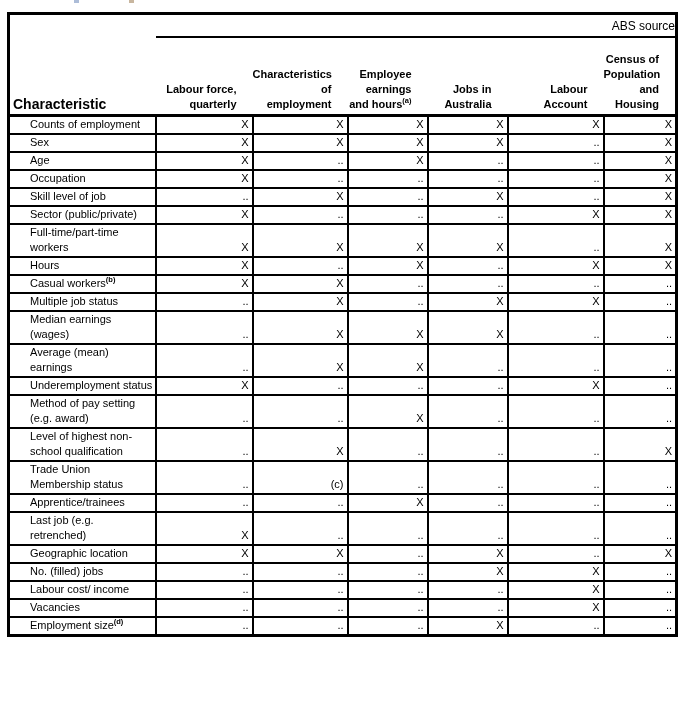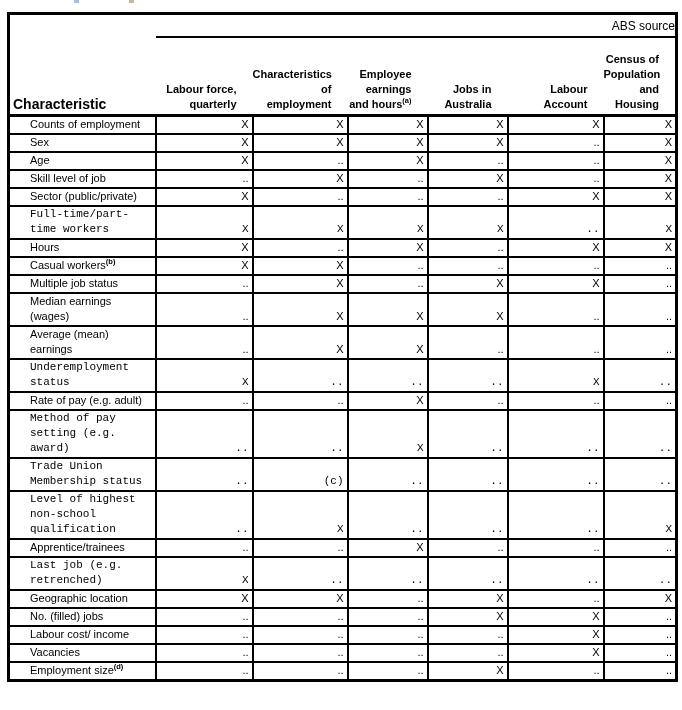--- a/index.html
+++ b/index.html
@@ -58,21 +58,21 @@
     padding: 0 0 2px 3px;
   }
   tbody td {
     border: 2px solid #000;
     vertical-align: bottom;
     font-size: 11px;
     line-height: 15px;
     overflow: hidden;
   }
   tr.normal { height: 17px; }
-  tr.tall   { height: 18px; font-family: Liberation Mono, monospace; }
+  tr.tall   { height: 18px; }
   td.label-cell { text-align: left;  padding: 0 2px 1px 20px; }
   td.mark-cell  { text-align: right; padding: 0 3px 1px 0; }
   sup {
     font-size: 7.5px;
     line-height: 0;
     font-weight: bold;
   }
 </style>
 </head>
 <body>
@@ -129,20 +129,29 @@
       <tr class="normal">
         <td class="label-cell">Age</td>
         <td class="mark-cell">X</td>
         <td class="mark-cell">..</td>
         <td class="mark-cell">X</td>
         <td class="mark-cell">..</td>
         <td class="mark-cell">..</td>
         <td class="mark-cell">X</td>
       </tr>
       <tr class="normal">
+        <td class="label-cell">Occupation</td>
+        <td class="mark-cell">X</td>
+        <td class="mark-cell">..</td>
+        <td class="mark-cell">..</td>
+        <td class="mark-cell">..</td>
+        <td class="mark-cell">..</td>
+        <td class="mark-cell">X</td>
+      </tr>
+      <tr class="normal">
         <td class="label-cell">Skill level of job</td>
         <td class="mark-cell">..</td>
         <td class="mark-cell">X</td>
         <td class="mark-cell">..</td>
         <td class="mark-cell">X</td>
         <td class="mark-cell">..</td>
         <td class="mark-cell">X</td>
       </tr>
       <tr class="normal">
         <td class="label-cell">Sector (public/private)</td>
@@ -209,55 +218,46 @@
       </tr>
       <tr class="tall">
         <td class="label-cell">Underemployment status</td>
         <td class="mark-cell">X</td>
         <td class="mark-cell">..</td>
         <td class="mark-cell">..</td>
         <td class="mark-cell">..</td>
         <td class="mark-cell">X</td>
         <td class="mark-cell">..</td>
       </tr>
-      <tr class="normal">
-        <td class="label-cell">Rate of pay (e.g. adult)</td>
-        <td class="mark-cell">..</td>
-        <td class="mark-cell">..</td>
-        <td class="mark-cell">X</td>
-        <td class="mark-cell">..</td>
-        <td class="mark-cell">..</td>
-        <td class="mark-cell">..</td>
-      </tr>
       <tr class="tall">
         <td class="label-cell">Method of pay setting (e.g. award)</td>
         <td class="mark-cell">..</td>
         <td class="mark-cell">..</td>
         <td class="mark-cell">X</td>
         <td class="mark-cell">..</td>
         <td class="mark-cell">..</td>
         <td class="mark-cell">..</td>
       </tr>
       <tr class="tall">
+        <td class="label-cell">Level of highest non-school qualification</td>
+        <td class="mark-cell">..</td>
+        <td class="mark-cell">X</td>
+        <td class="mark-cell">..</td>
+        <td class="mark-cell">..</td>
+        <td class="mark-cell">..</td>
+        <td class="mark-cell">X</td>
+      </tr>
+      <tr class="tall">
         <td class="label-cell">Trade Union Membership status</td>
         <td class="mark-cell">..</td>
         <td class="mark-cell">(c)</td>
         <td class="mark-cell">..</td>
         <td class="mark-cell">..</td>
         <td class="mark-cell">..</td>
         <td class="mark-cell">..</td>
-      </tr>
-      <tr class="tall">
-        <td class="label-cell">Level of highest non-school qualification</td>
-        <td class="mark-cell">..</td>
-        <td class="mark-cell">X</td>
-        <td class="mark-cell">..</td>
-        <td class="mark-cell">..</td>
-        <td class="mark-cell">..</td>
-        <td class="mark-cell">X</td>
       </tr>
       <tr class="normal">
         <td class="label-cell">Apprentice/trainees</td>
         <td class="mark-cell">..</td>
         <td class="mark-cell">..</td>
         <td class="mark-cell">X</td>
         <td class="mark-cell">..</td>
         <td class="mark-cell">..</td>
         <td class="mark-cell">..</td>
       </tr>

